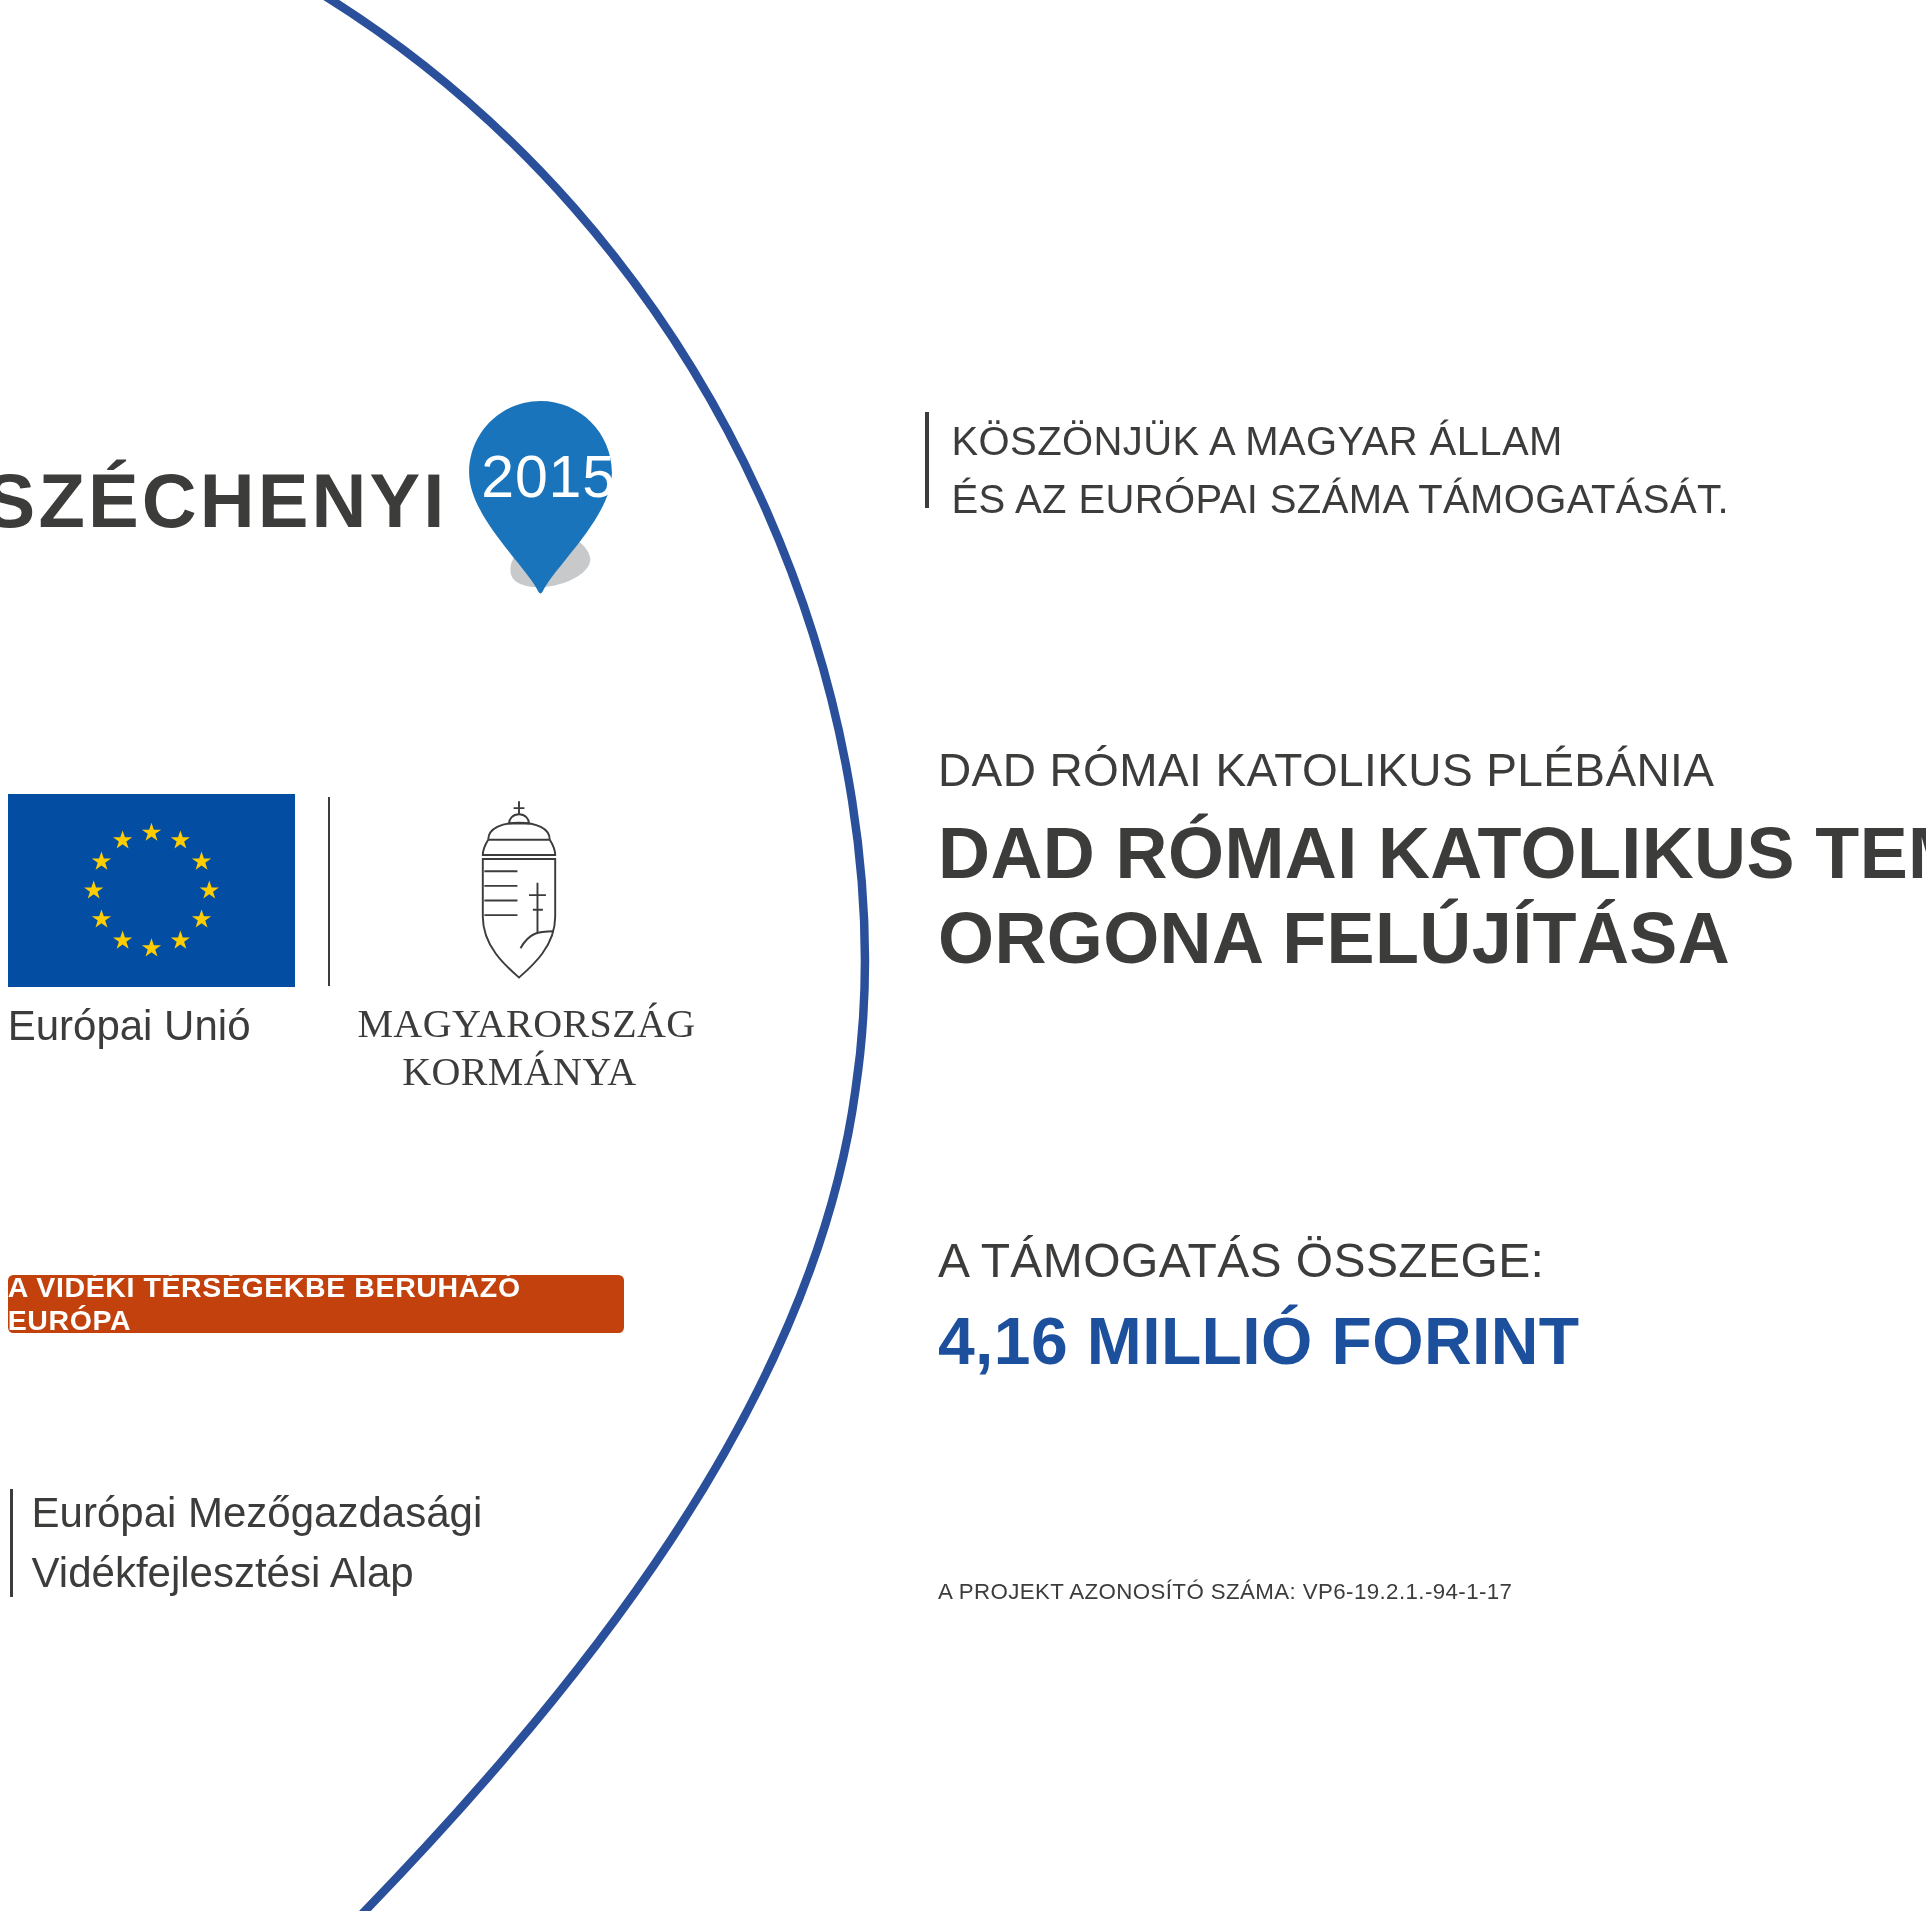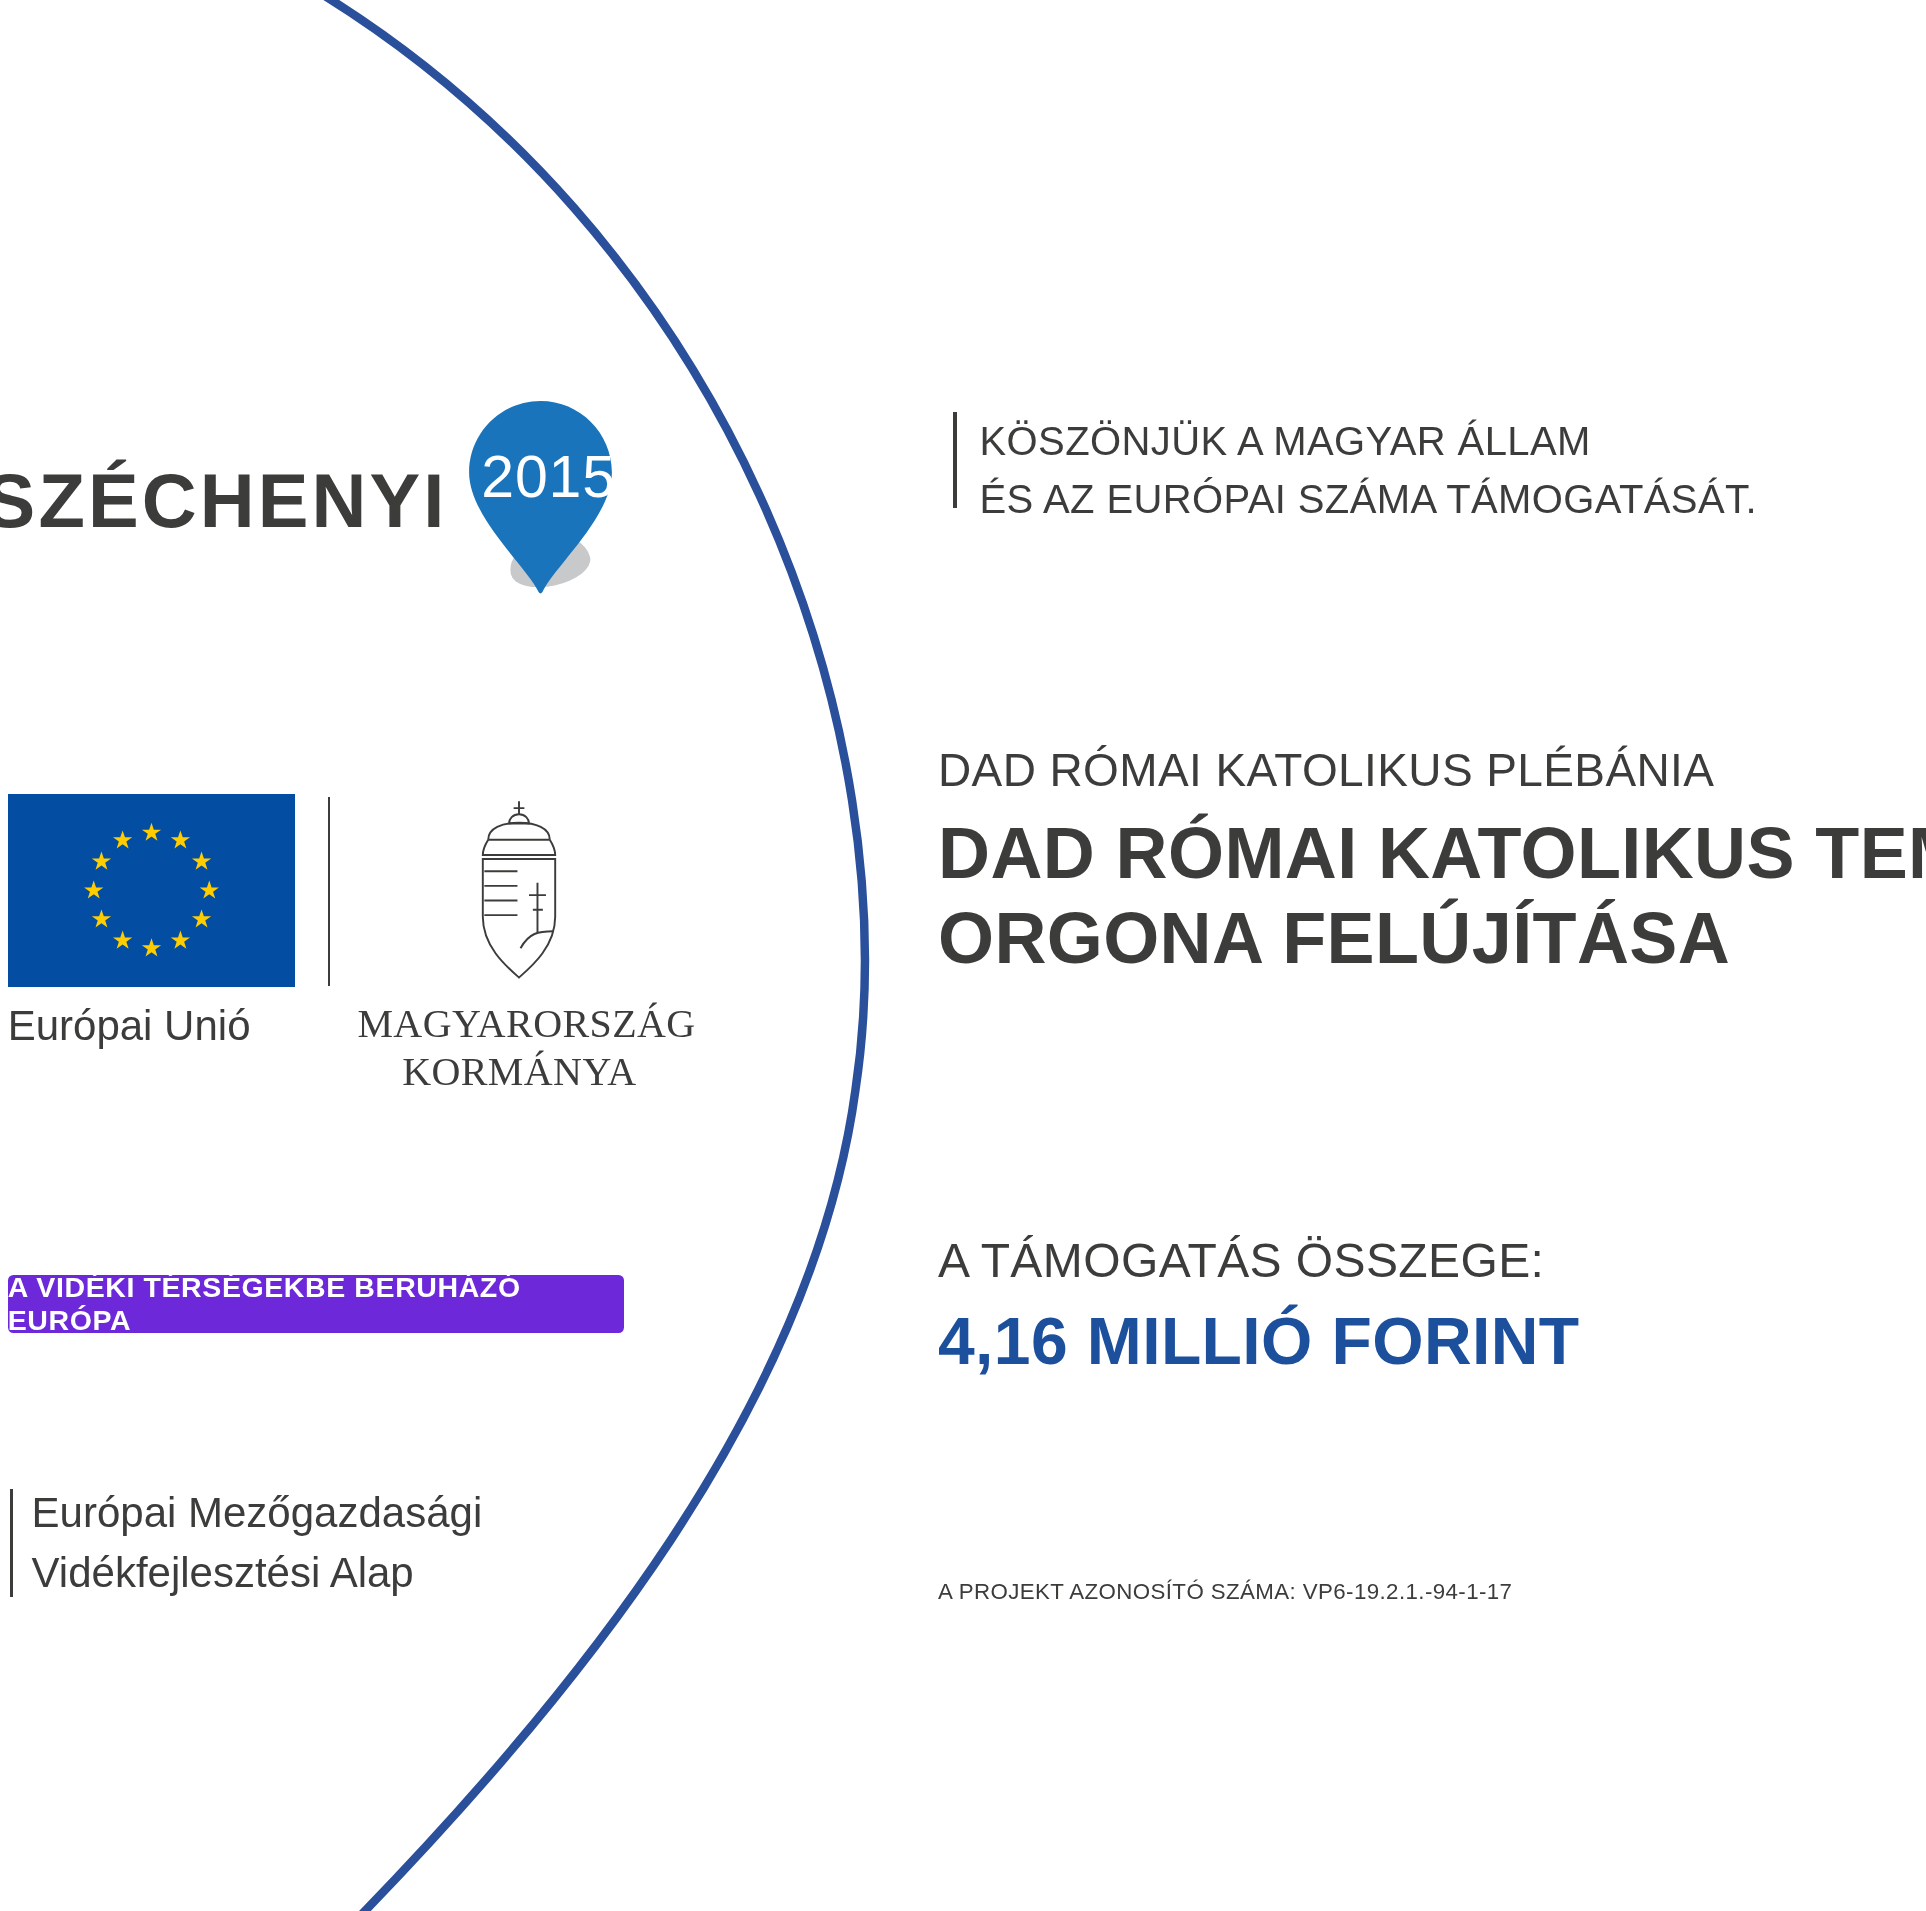--- a/index.html
+++ b/index.html
@@ -126,21 +126,21 @@
     letter-spacing: 0.4px;
   }
 
   
   .ribbon {
     position: absolute;
     left: 7.7px;
     top: 1275px;
     width: 616px;
     height: 58px;
-    background: #6d28d9;
+    background: #c2410c;
     border-radius: 5.4px;
     display: flex;
     align-items: center;
     justify-content: center;
   }
   .ribbon span {
     color: #ffffff;
     font-size: 28.5px;
     font-weight: 700;
     letter-spacing: 0.6px;
@@ -166,21 +166,20 @@
     color: #3c3c3b;
   }
 
   
   .thanks {
     position: absolute;
     left: 925px;
     top: 412px;
     display: flex;
     align-items: flex-start;
-    margin-left: 28px;
   }
   .thanks-bar {
     width: 3.5px;
     height: 96px;
     background: #3c3c3b;
     margin-right: 23px;
   }
   .thanks-text {
     font-size: 40px;
     line-height: 1.45;

